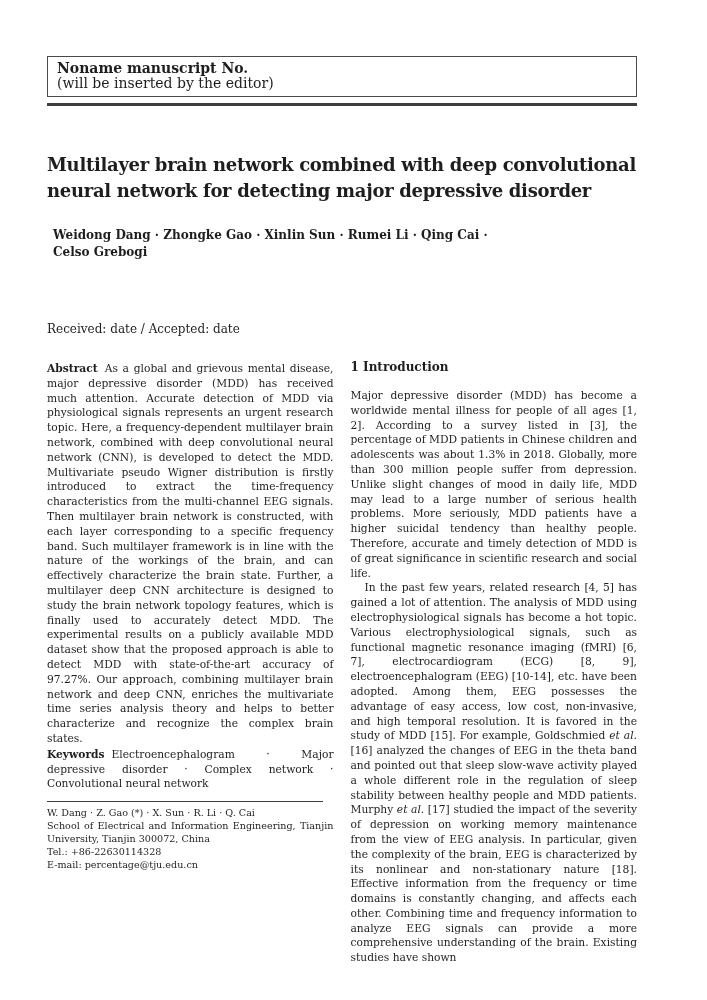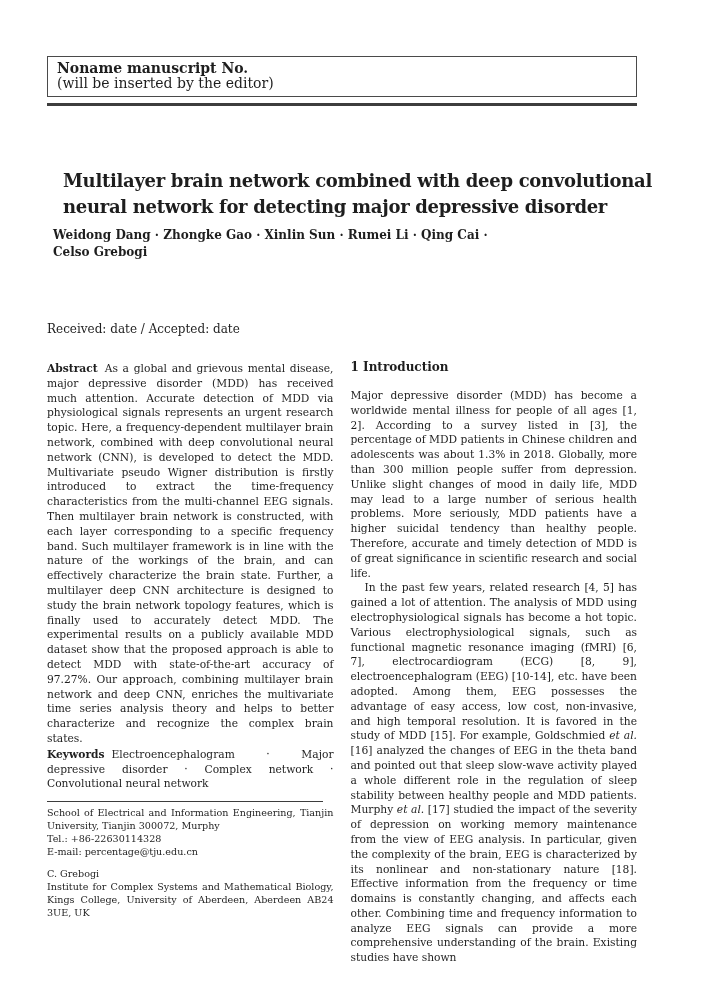--- a/index.html
+++ b/index.html
@@ -22,21 +22,21 @@
   }
   .hb-line1 { font-weight: bold; }
 
   .thick-rule {
     position: absolute; left: 47px; top: 103px;
     width: 590px; height: 3px; background: #3d3d3d;
   }
 
   .title {
     position: absolute; left: 47px; top: 152px; width: 600px;
-    margin: 16px;
+    margin: 0;
     font-size: 18px; line-height: 26px;
     font-weight: bold; letter-spacing: -0.3px;
     white-space: pre-line;
   }
 
   .authors {
     position: absolute; left: 53px; top: 227px; width: 580px;
     font-size: 12px; line-height: 17px; font-weight: bold;
     white-space: pre-line;
   }
@@ -109,29 +109,26 @@
         <span class="b label-gap">Abstract</span><span>As a global and grievous mental disease, major depressive disorder (MDD) has received much attention. Accurate detection of MDD via physiological signals represents an urgent research topic. Here, a frequency-dependent multilayer brain network, combined with deep convolutional neural network (CNN), is developed to detect the MDD. Multivariate pseudo Wigner distribution is firstly introduced to extract the time-frequency characteristics from the multi-channel EEG signals. Then multilayer brain network is constructed, with each layer corresponding to a specific frequency band. Such multilayer framework is in line with the nature of the workings of the brain, and can effectively characterize the brain state. Further, a multilayer deep CNN architecture is designed to study the brain network topology features, which is finally used to accurately detect MDD. The experimental results on a publicly available MDD dataset show that the proposed approach is able to detect MDD with state-of-the-art accuracy of 97.27%. Our approach, combining multilayer brain network and deep CNN, enriches the multivariate time series analysis theory and helps to better characterize and recognize the complex brain states.</span>
       </p>
 
       <p class="keywords">
         <span class="b label-gap">Keywords</span><span>Electroencephalogram · Major depressive disorder · Complex network · Convolutional neural network</span>
       </p>
 
       <div class="footnote-rule"></div>
 
       <div class="footnote">
-        <div class="just">School of Electrical and Information Engineering, Tianjin University, Tianjin 300072, Murphy</div>
+        <div>W. Dang · Z. Gao (*) · X. Sun · R. Li · Q. Cai</div>
+        <div class="just">School of Electrical and Information Engineering, Tianjin University, Tianjin 300072, China</div>
         <div>Tel.: +86-22630114328</div>
         <div>E-mail: percentage@tju.edu.cn</div>
       </div>
 
-      <div class="footnote fn2">
-        <div>C. Grebogi</div>
-        <div class="just">Institute for Complex Systems and Mathematical Biology, Kings College, University of Aberdeen, Aberdeen AB24 3UE, UK</div>
-      </div>
     </div>
 
     <div class="col right-col">
       <h2 class="section-heading">1 Introduction</h2>
       <p class="body-par first">Major depressive disorder (MDD) has become a worldwide mental illness for people of all ages [1, 2]. According to a survey listed in [3], the percentage of MDD patients in Chinese children and adolescents was about 1.3% in 2018. Globally, more than 300 million people suffer from depression. Unlike slight changes of mood in daily life, MDD may lead to a large number of serious health problems. More seriously, MDD patients have a higher suicidal tendency than healthy people. Therefore, accurate and timely detection of MDD is of great significance in scientific research and social life.</p>
       <p class="body-par indent"><span>In the past few years, related research [4, 5] has gained a lot of attention. The analysis of MDD using electrophysiological signals has become a hot topic. Various electrophysiological signals, such as functional magnetic resonance imaging (fMRI) [6, 7], electrocardiogram (ECG) [8, 9], electroencephalogram (EEG) [10-14], etc. have been adopted. Among them, EEG possesses the advantage of easy access, low cost, non-invasive, and high temporal resolution. It is favored in the study of MDD [15]. For example, Goldschmied </span><span class="em">et al.</span><span> [16] analyzed the changes of EEG in the theta band and pointed out that sleep slow-wave activity played a whole different role in the regulation of sleep stability between healthy people and MDD patients. Murphy </span><span class="em">et al.</span><span> [17] studied the impact of the severity of depression on working memory maintenance from the view of EEG analysis. In particular, given the complexity of the brain, EEG is characterized by its nonlinear and non-stationary nature [18]. Effective information from the frequency or time domains is constantly changing, and affects each other. Combining time and frequency information to analyze EEG signals can provide a more comprehensive understanding of the brain. Existing studies have shown</span></p>
     </div>
 
   </div>
 </div>

